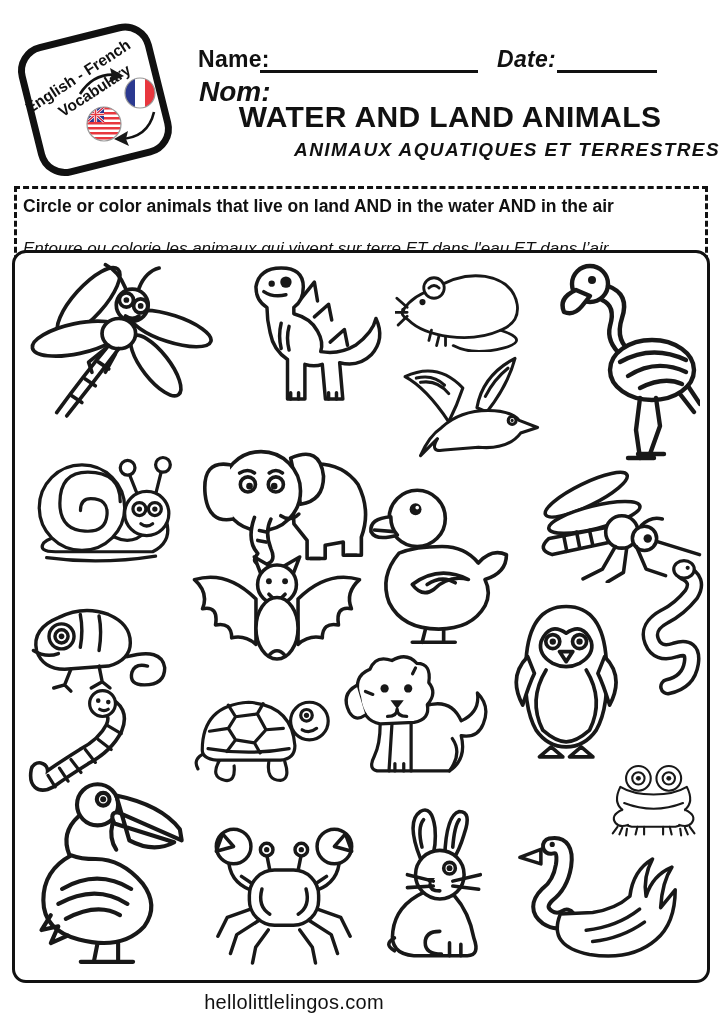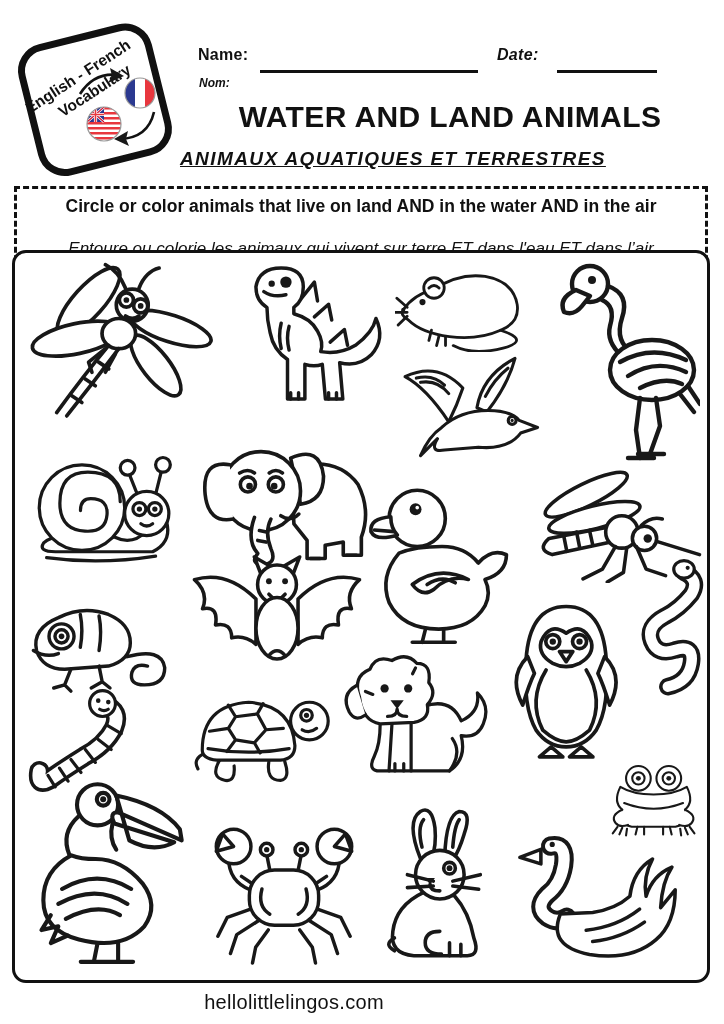--- a/index.html
+++ b/index.html
@@ -1,26 +1,26 @@
 <!DOCTYPE html>
 <html><head>
 <meta charset="utf-8">
 <style>
   html,body{margin:0;padding:0;background:#fff;}
   .page{position:relative;width:724px;height:1024px;background:#fff;overflow:hidden;
         font-family:"Liberation Sans",sans-serif;color:#111;}
   .abs{position:absolute;}
   
-  .lbl{font-size:16px;font-weight:700;letter-spacing:.3px;}
-  .lbl-it{font-size:12px;font-style:italic;font-weight:600;}
+  .lbl{font-size:23px;font-weight:700;letter-spacing:.3px;}
+  .lbl-it{font-size:28px;font-style:italic;font-weight:600;}
   .fill-line{border-bottom:3px solid #111;height:0;}
   .title{font-size:30px;font-weight:800;letter-spacing:.4px;text-align:center;white-space:nowrap;}
-  .subtitle{font-size:19px;font-style:italic;font-weight:600;letter-spacing:1.4px;text-align:left;margin-top:14px;white-space:nowrap;text-decoration:underline;}
+  .subtitle{font-size:19px;font-style:italic;font-weight:600;letter-spacing:1.4px;text-align:right;margin-top:5px;white-space:nowrap;}
   
-  .instr{border:3px dashed #111;text-align:center;padding:7px 6px 8px;box-sizing:border-box;background:#fff;}
+  .instr{border:3px dashed #111;padding:7px 6px 8px;box-sizing:border-box;background:#fff;}
   .instr .en{font-size:17.5px;font-weight:800;}
   .instr .fr{font-size:17px;font-style:italic;margin-top:22px;}
   
   .frame{border:3.5px solid #111;border-radius:14px;box-sizing:border-box;background:#fff;}
   .footer{width:588px;text-align:center;font-size:20px;letter-spacing:.3px;}
   
   .art{stroke:#181818;stroke-width:2.2;fill:none;stroke-linecap:round;stroke-linejoin:round;}
   .fw{fill:#fff;}
   .fk{fill:#181818;stroke:none;}
   svg{display:block;}

